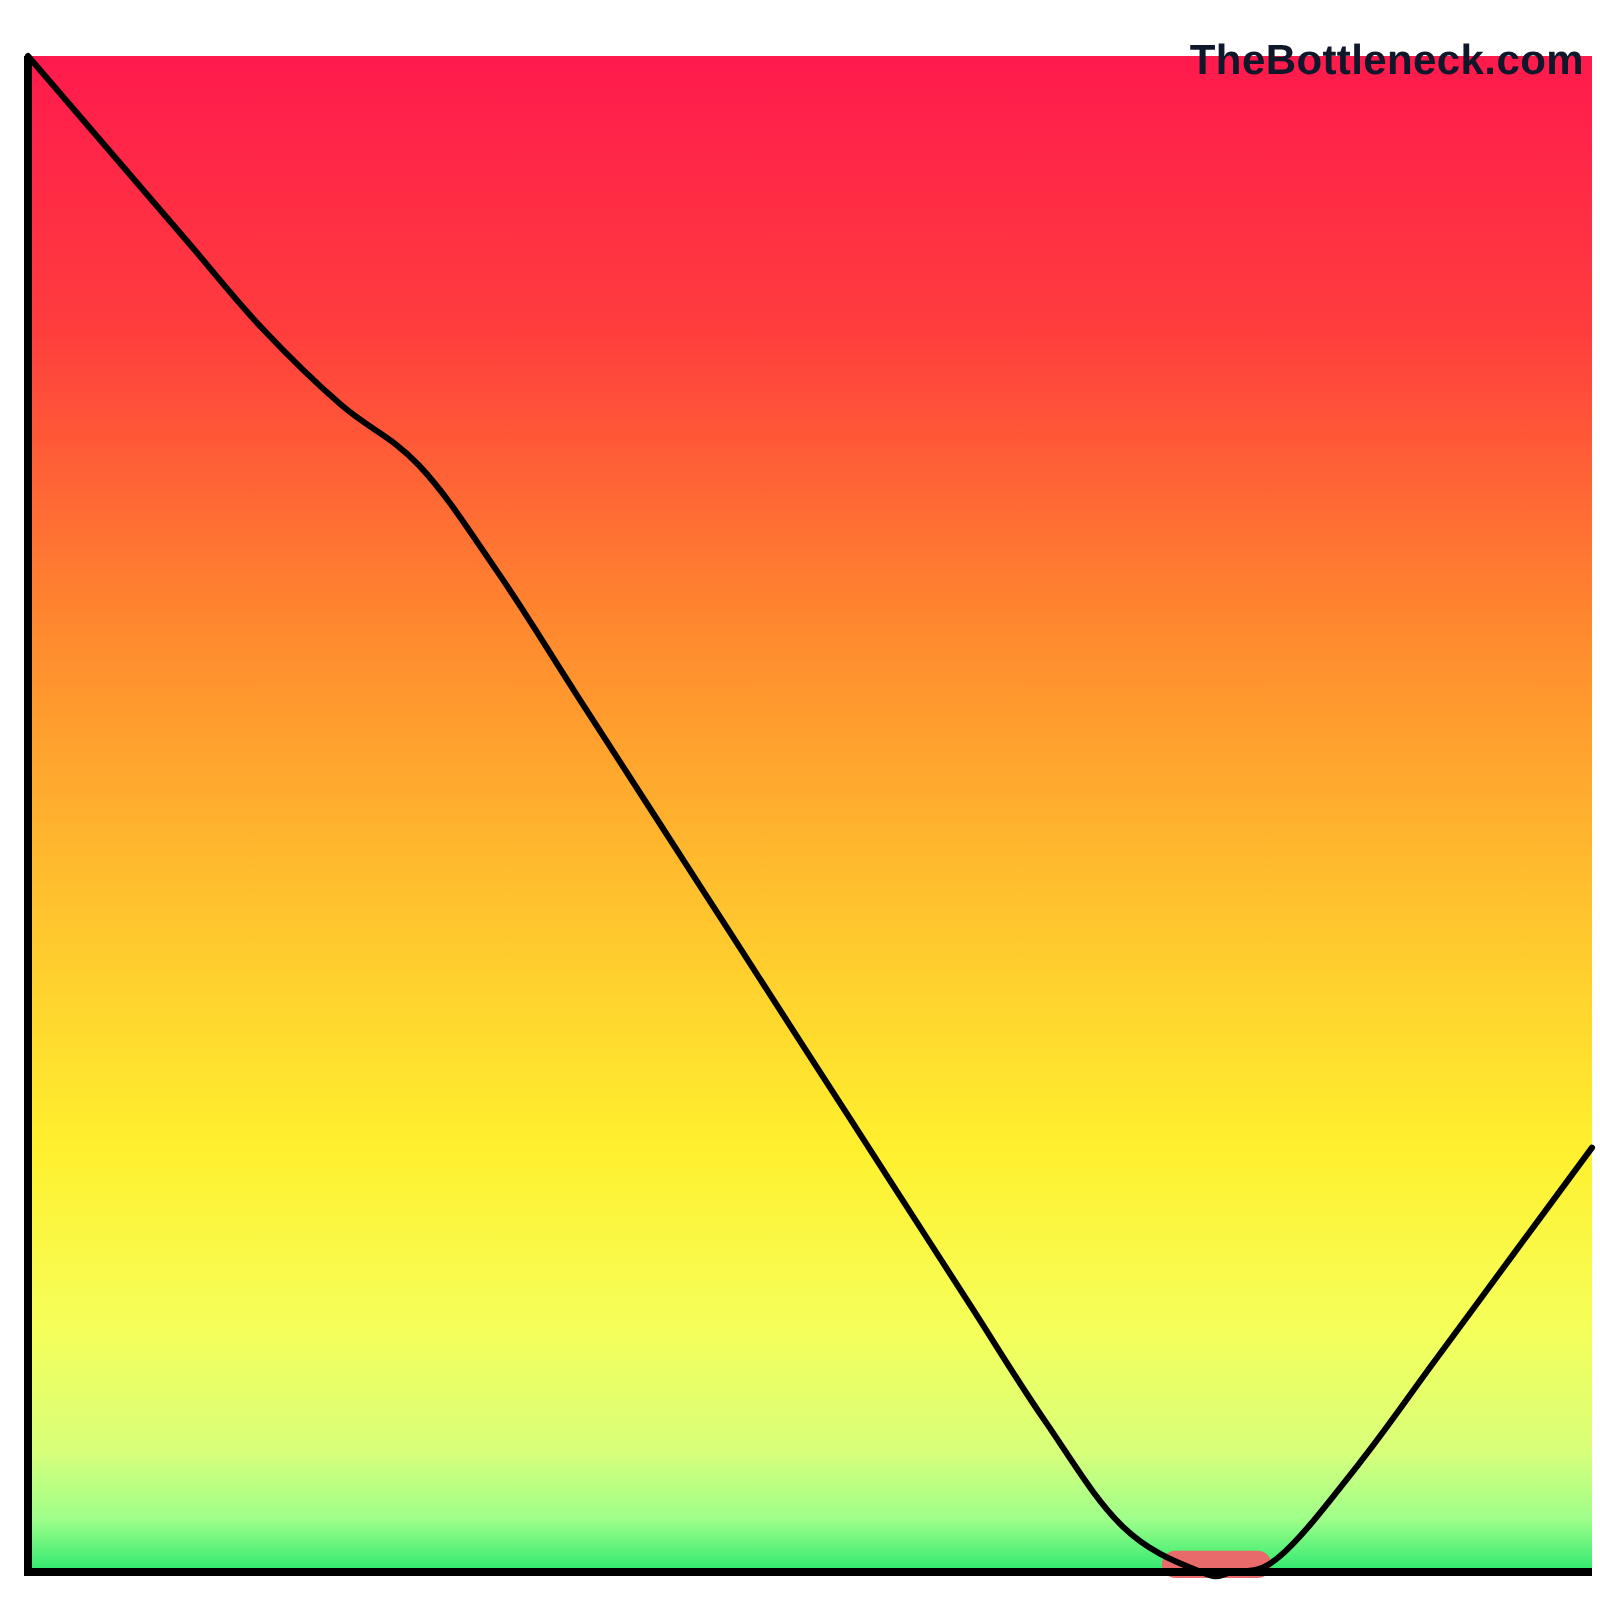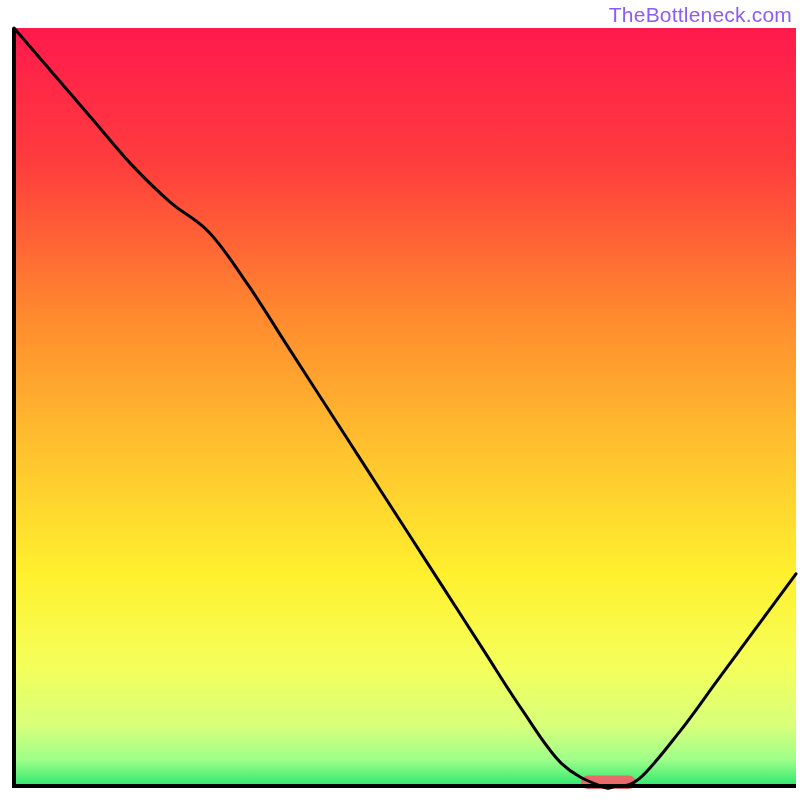--- a/index.html
+++ b/index.html
@@ -10,25 +10,25 @@
     background: #ffffff;
     font-family: Arial, Helvetica, sans-serif;
   }
   .container {
     position: relative;
     width: 800px;
     height: 800px;
   }
   .watermark {
     position: absolute;
-    top: 3px;
+    top: 19px;
     right: 8px;
     font-size: 21px;
-    font-weight: 400;
-    color: #8b5cf6;
+    font-weight: 700;
+    color: #0f172a;
     letter-spacing: 0.2px;
   }
   svg {
     display: block;
   }
 </style>
 </head>
 <body>
 
 <div class="container">

